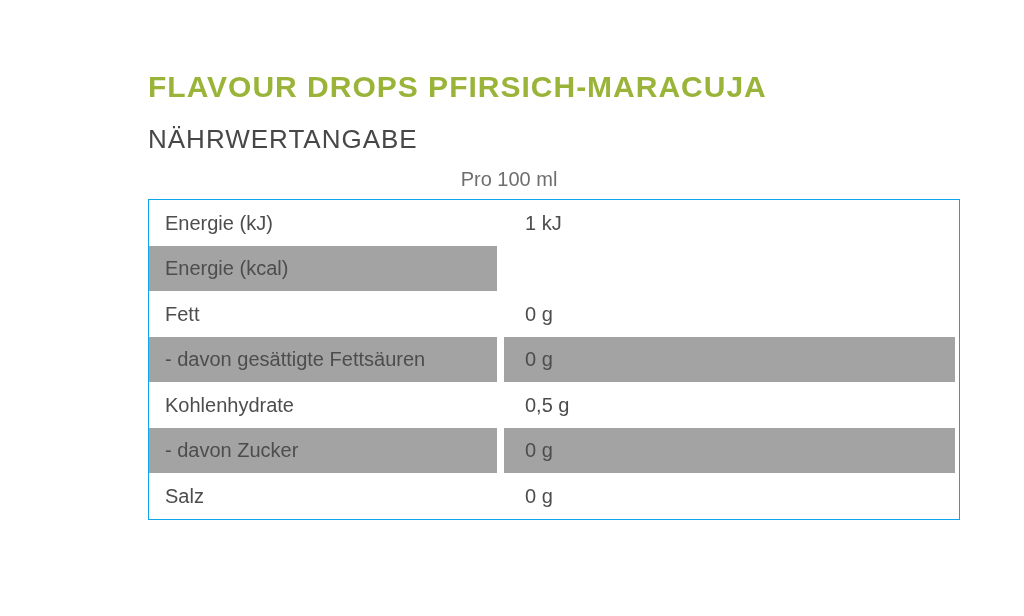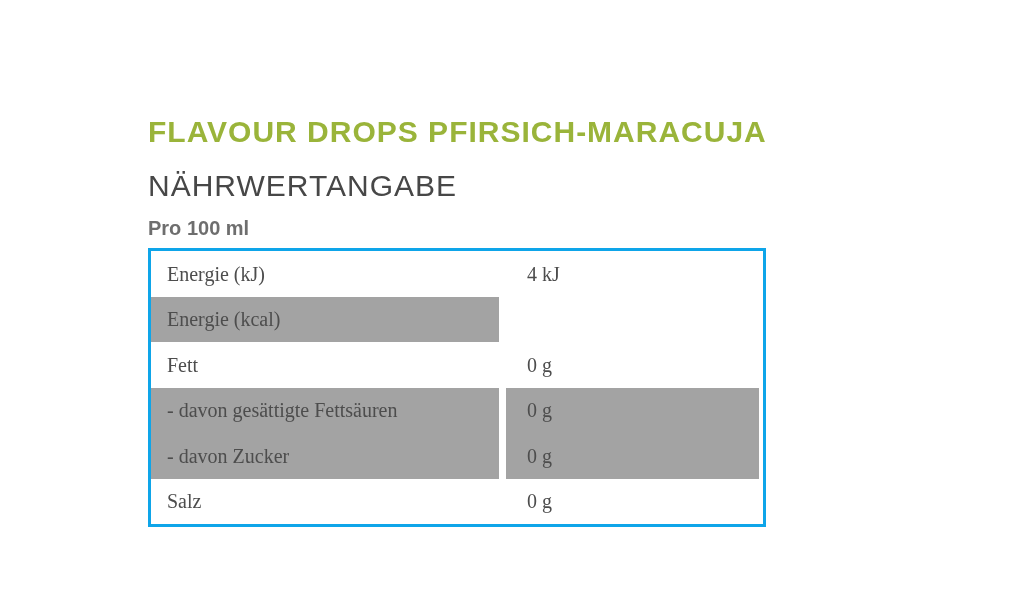--- a/index.html
+++ b/index.html
@@ -15,43 +15,42 @@
     left: 148px;
     top: 72px;
     width: 722px;
   }
   .product-title {
     color: #9ab43a;
     font-size: 30px;
     font-weight: bold;
     letter-spacing: 1px;
     line-height: 1.0;
-    margin-top: 45px;
   }
   .section-heading {
     margin-top: 24px;
     color: #474747;
-    font-size: 30px;
+    font-size: 26px;
     font-weight: 400;
     letter-spacing: 1px;
     line-height: 1.0;
   }
   .serving-label {
     margin-top: 17px;
     color: #6e6e6e;
     font-size: 20px;
-    font-weight: 700;
+    font-weight: 400;
     line-height: 1.0;
+    text-align: center;
   }
   .nutrition-table {
     margin-top: 10px;
-    width: 618px;
-    border: 3px solid #0ea5e9;
+    width: 812px;
+    border: 1px solid #0ea5e9;
     background: #ffffff;
-    font-family: Liberation Serif, serif;
   }
   .nt-row {
     display: flex;
     height: 45.5px;
     align-items: stretch;
   }
   .nt-cell {
     display: flex;
     align-items: center;
     color: #4d4d4d;
@@ -80,37 +79,41 @@
   <h1 class="product-title">FLAVOUR DROPS PFIRSICH-MARACUJA</h1>
 
   <h2 class="section-heading">NÄHRWERTANGABE</h2>
 
   <div class="serving-label">Pro 100 ml</div>
 
   <div class="nutrition-table">
 
     <div class="nt-row">
       <div class="nt-cell nt-label">Energie (kJ)</div>
-      <div class="nt-cell nt-value">4 kJ</div>
+      <div class="nt-cell nt-value">1 kJ</div>
     </div>
 
     <div class="nt-row alt">
       <div class="nt-cell nt-label">Energie (kcal)</div>
     </div>
 
     <div class="nt-row">
       <div class="nt-cell nt-label">Fett</div>
       <div class="nt-cell nt-value">0 g</div>
     </div>
 
     <div class="nt-row alt">
       <div class="nt-cell nt-label">- davon gesättigte Fettsäuren</div>
       <div class="nt-cell nt-value">0 g</div>
     </div>
 
+    <div class="nt-row">
+      <div class="nt-cell nt-label">Kohlenhydrate</div>
+      <div class="nt-cell nt-value">0,5 g</div>
+    </div>
 
     <div class="nt-row alt">
       <div class="nt-cell nt-label">- davon Zucker</div>
       <div class="nt-cell nt-value">0 g</div>
     </div>
 
     <div class="nt-row">
       <div class="nt-cell nt-label">Salz</div>
       <div class="nt-cell nt-value">0 g</div>
     </div>

